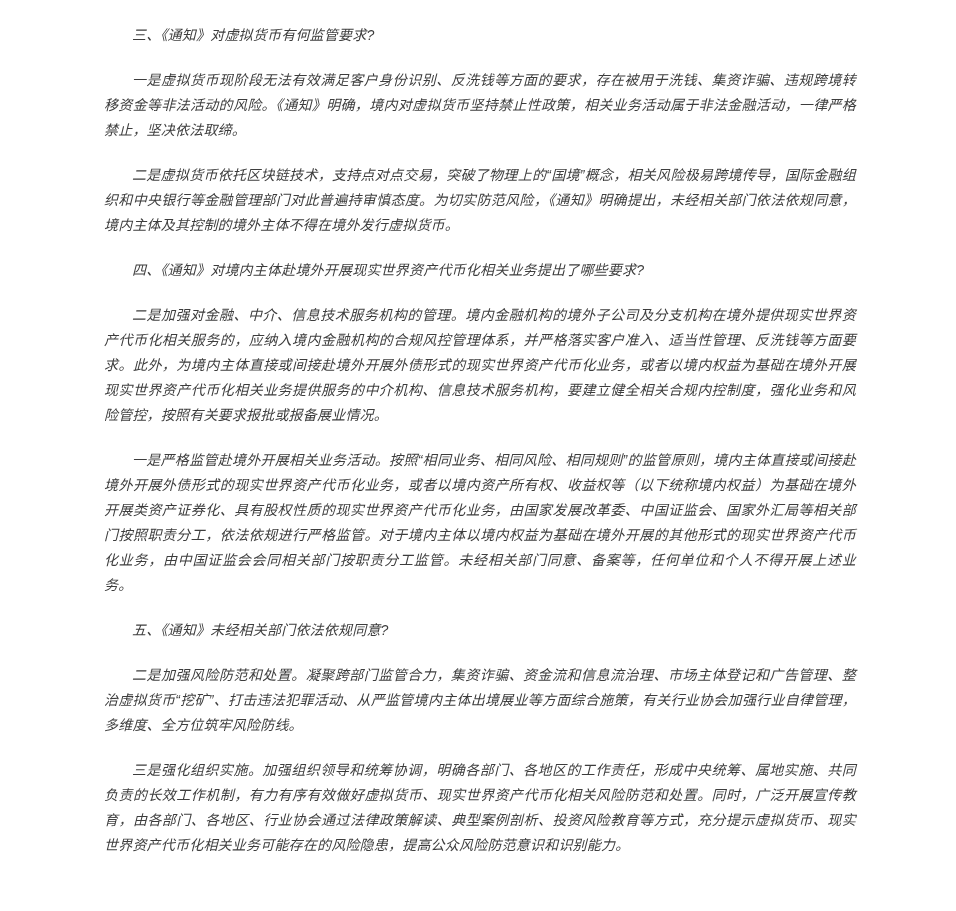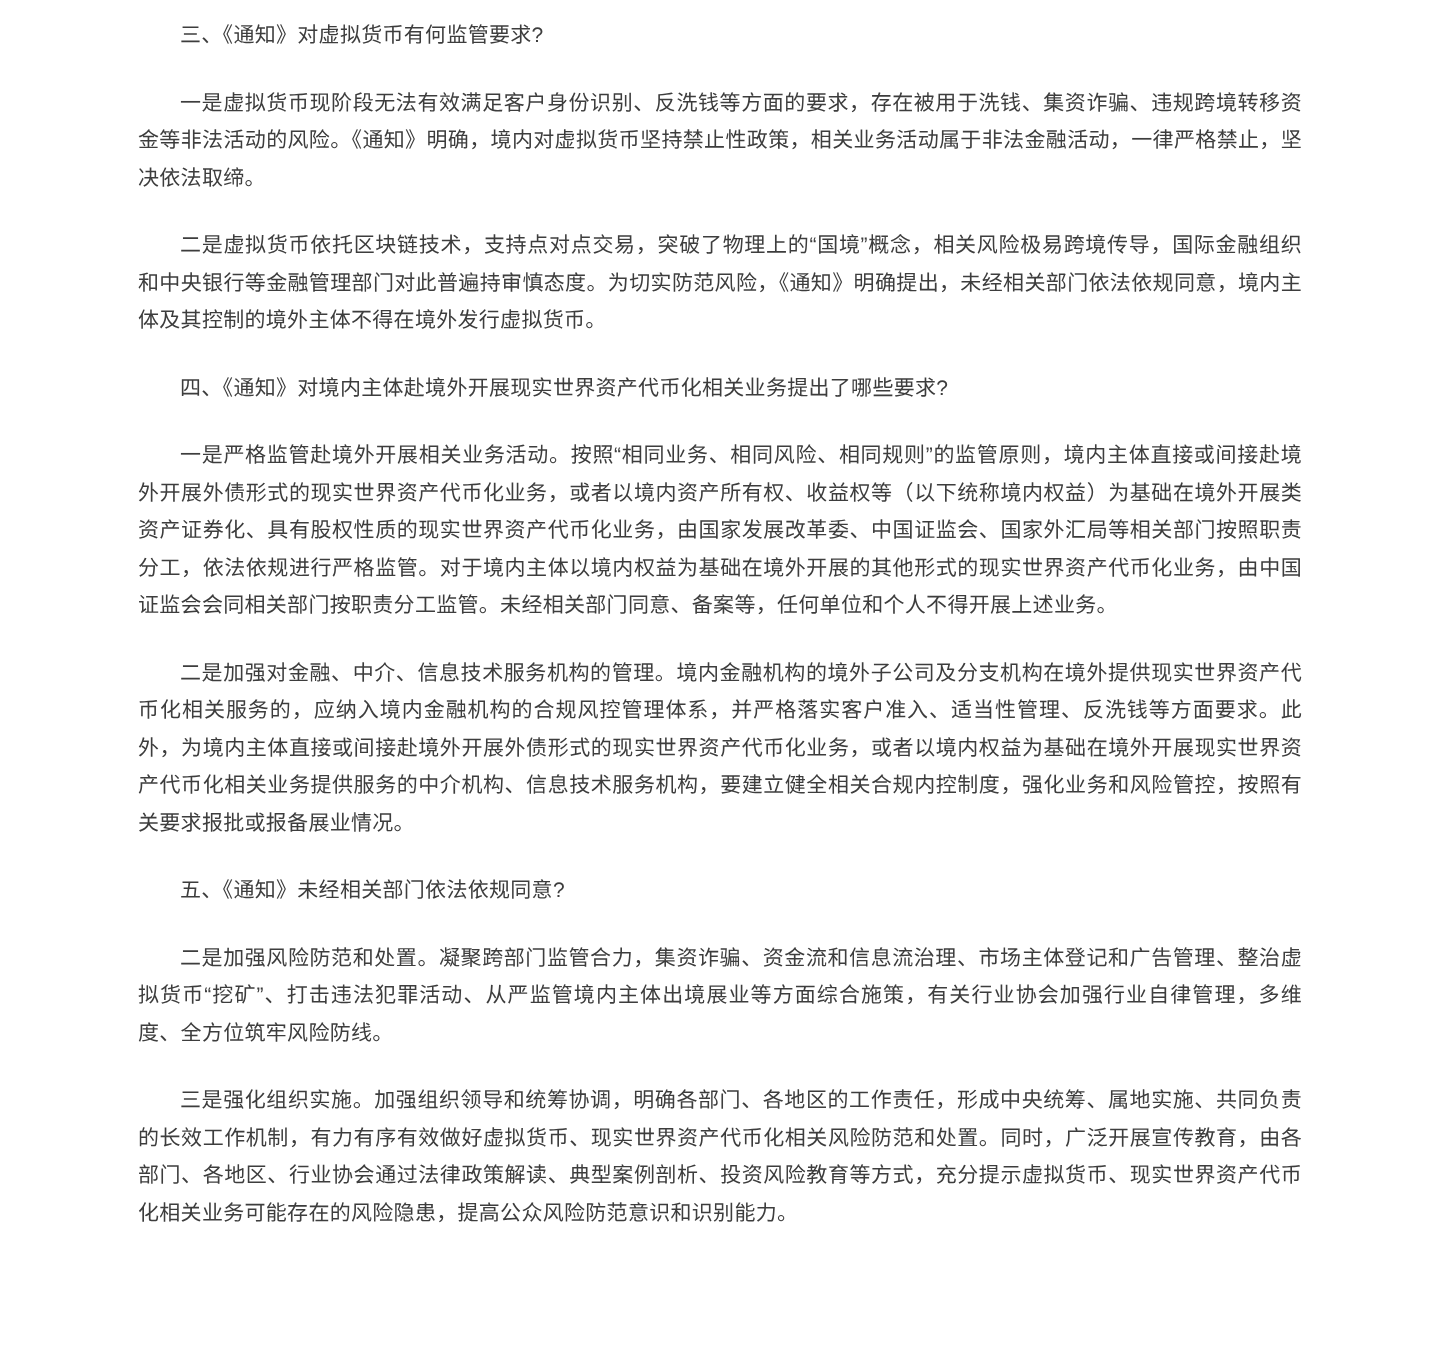--- a/index.html
+++ b/index.html
@@ -15,22 +15,23 @@
     background: #ffffff;
     padding: 7px 84px 24px 88px;
     font-family: "Liberation Sans", "DejaVu Sans", sans-serif;
     font-size: 14px;
     line-height: 25px;
     color: #3d3d3d;
     text-align: justify;
     overflow: hidden;
   }
   .section {
-    margin: 4px;
+    margin: 16px;
     padding: 0;
+    font-style: italic;
   }
   .heading, .para {
     margin: 0 0 20px 0;
     padding: 0;
     text-indent: 2em;
     font-weight: normal;
     font-size: 14px;
     letter-spacing: 0.2px;
     word-break: break-all;
   }
@@ -41,22 +42,22 @@
 <div class="page">
 
   <div class="section">
     <p class="heading">三、《通知》对虚拟货币有何监管要求?</p>
     <p class="para">一是虚拟货币现阶段无法有效满足客户身份识别、反洗钱等方面的要求，存在被用于洗钱、集资诈骗、违规跨境转移资金等非法活动的风险。《通知》明确，境内对虚拟货币坚持禁止性政策，相关业务活动属于非法金融活动，一律严格禁止，坚决依法取缔。</p>
     <p class="para">二是虚拟货币依托区块链技术，支持点对点交易，突破了物理上的“国境”概念，相关风险极易跨境传导，国际金融组织和中央银行等金融管理部门对此普遍持审慎态度。为切实防范风险，《通知》明确提出，未经相关部门依法依规同意，境内主体及其控制的境外主体不得在境外发行虚拟货币。</p>
   </div>
 
   <div class="section">
     <p class="heading">四、《通知》对境内主体赴境外开展现实世界资产代币化相关业务提出了哪些要求?</p>
+    <p class="para">二是加强对金融、中介、信息技术服务机构的管理。境内金融机构的境外子公司及分支机构在境外提供现实世界资产代币化相关服务的，应纳入境内金融机构的合规风控管理体系，并严格落实客户准入、适当性管理、反洗钱等方面要求。此外，为境内主体直接或间接赴境外开展外债形式的现实世界资产代币化业务，或者以境内权益为基础在境外开展现实世界资产代币化相关业务提供服务的中介机构、信息技术服务机构，要建立健全相关合规内控制度，强化业务和风险管控，按照有关要求报批或报备展业情况。</p>
     <p class="para">一是严格监管赴境外开展相关业务活动。按照“相同业务、相同风险、相同规则”的监管原则，境内主体直接或间接赴境外开展外债形式的现实世界资产代币化业务，或者以境内资产所有权、收益权等（以下统称境内权益）为基础在境外开展类资产证券化、具有股权性质的现实世界资产代币化业务，由国家发展改革委、中国证监会、国家外汇局等相关部门按照职责分工，依法依规进行严格监管。对于境内主体以境内权益为基础在境外开展的其他形式的现实世界资产代币化业务，由中国证监会会同相关部门按职责分工监管。未经相关部门同意、备案等，任何单位和个人不得开展上述业务。</p>
-    <p class="para">二是加强对金融、中介、信息技术服务机构的管理。境内金融机构的境外子公司及分支机构在境外提供现实世界资产代币化相关服务的，应纳入境内金融机构的合规风控管理体系，并严格落实客户准入、适当性管理、反洗钱等方面要求。此外，为境内主体直接或间接赴境外开展外债形式的现实世界资产代币化业务，或者以境内权益为基础在境外开展现实世界资产代币化相关业务提供服务的中介机构、信息技术服务机构，要建立健全相关合规内控制度，强化业务和风险管控，按照有关要求报批或报备展业情况。</p>
   </div>
 
   <div class="section">
     <p class="heading">五、《通知》未经相关部门依法依规同意?</p>
     <p class="para">二是加强风险防范和处置。凝聚跨部门监管合力，集资诈骗、资金流和信息流治理、市场主体登记和广告管理、整治虚拟货币“挖矿”、打击违法犯罪活动、从严监管境内主体出境展业等方面综合施策，有关行业协会加强行业自律管理，多维度、全方位筑牢风险防线。</p>
     <p class="para">三是强化组织实施。加强组织领导和统筹协调，明确各部门、各地区的工作责任，形成中央统筹、属地实施、共同负责的长效工作机制，有力有序有效做好虚拟货币、现实世界资产代币化相关风险防范和处置。同时，广泛开展宣传教育，由各部门、各地区、行业协会通过法律政策解读、典型案例剖析、投资风险教育等方式，充分提示虚拟货币、现实世界资产代币化相关业务可能存在的风险隐患，提高公众风险防范意识和识别能力。</p>
   </div>
 
 </div>
 

